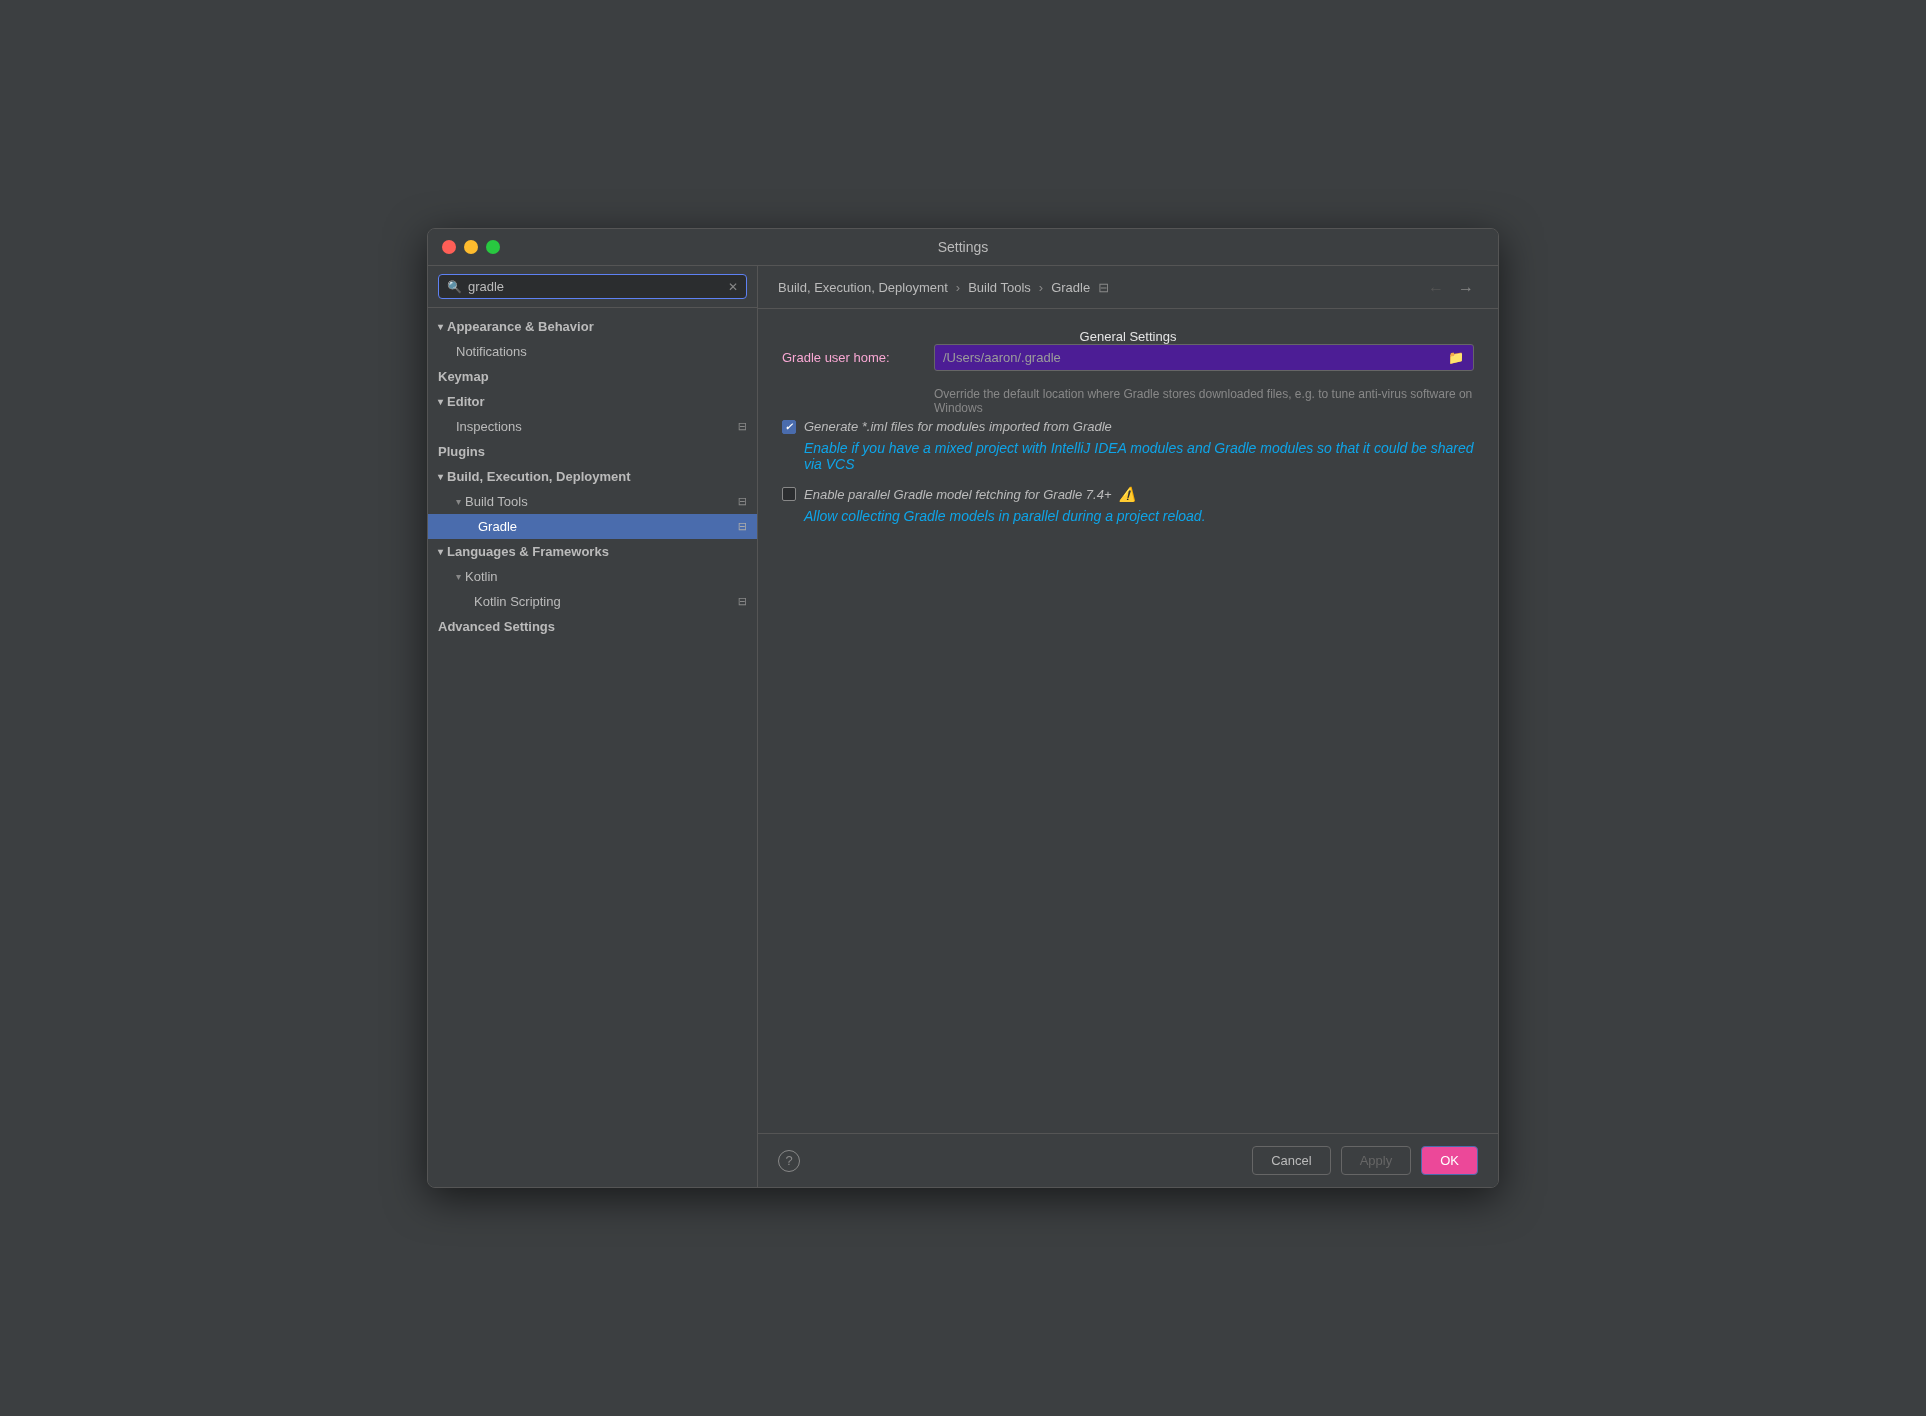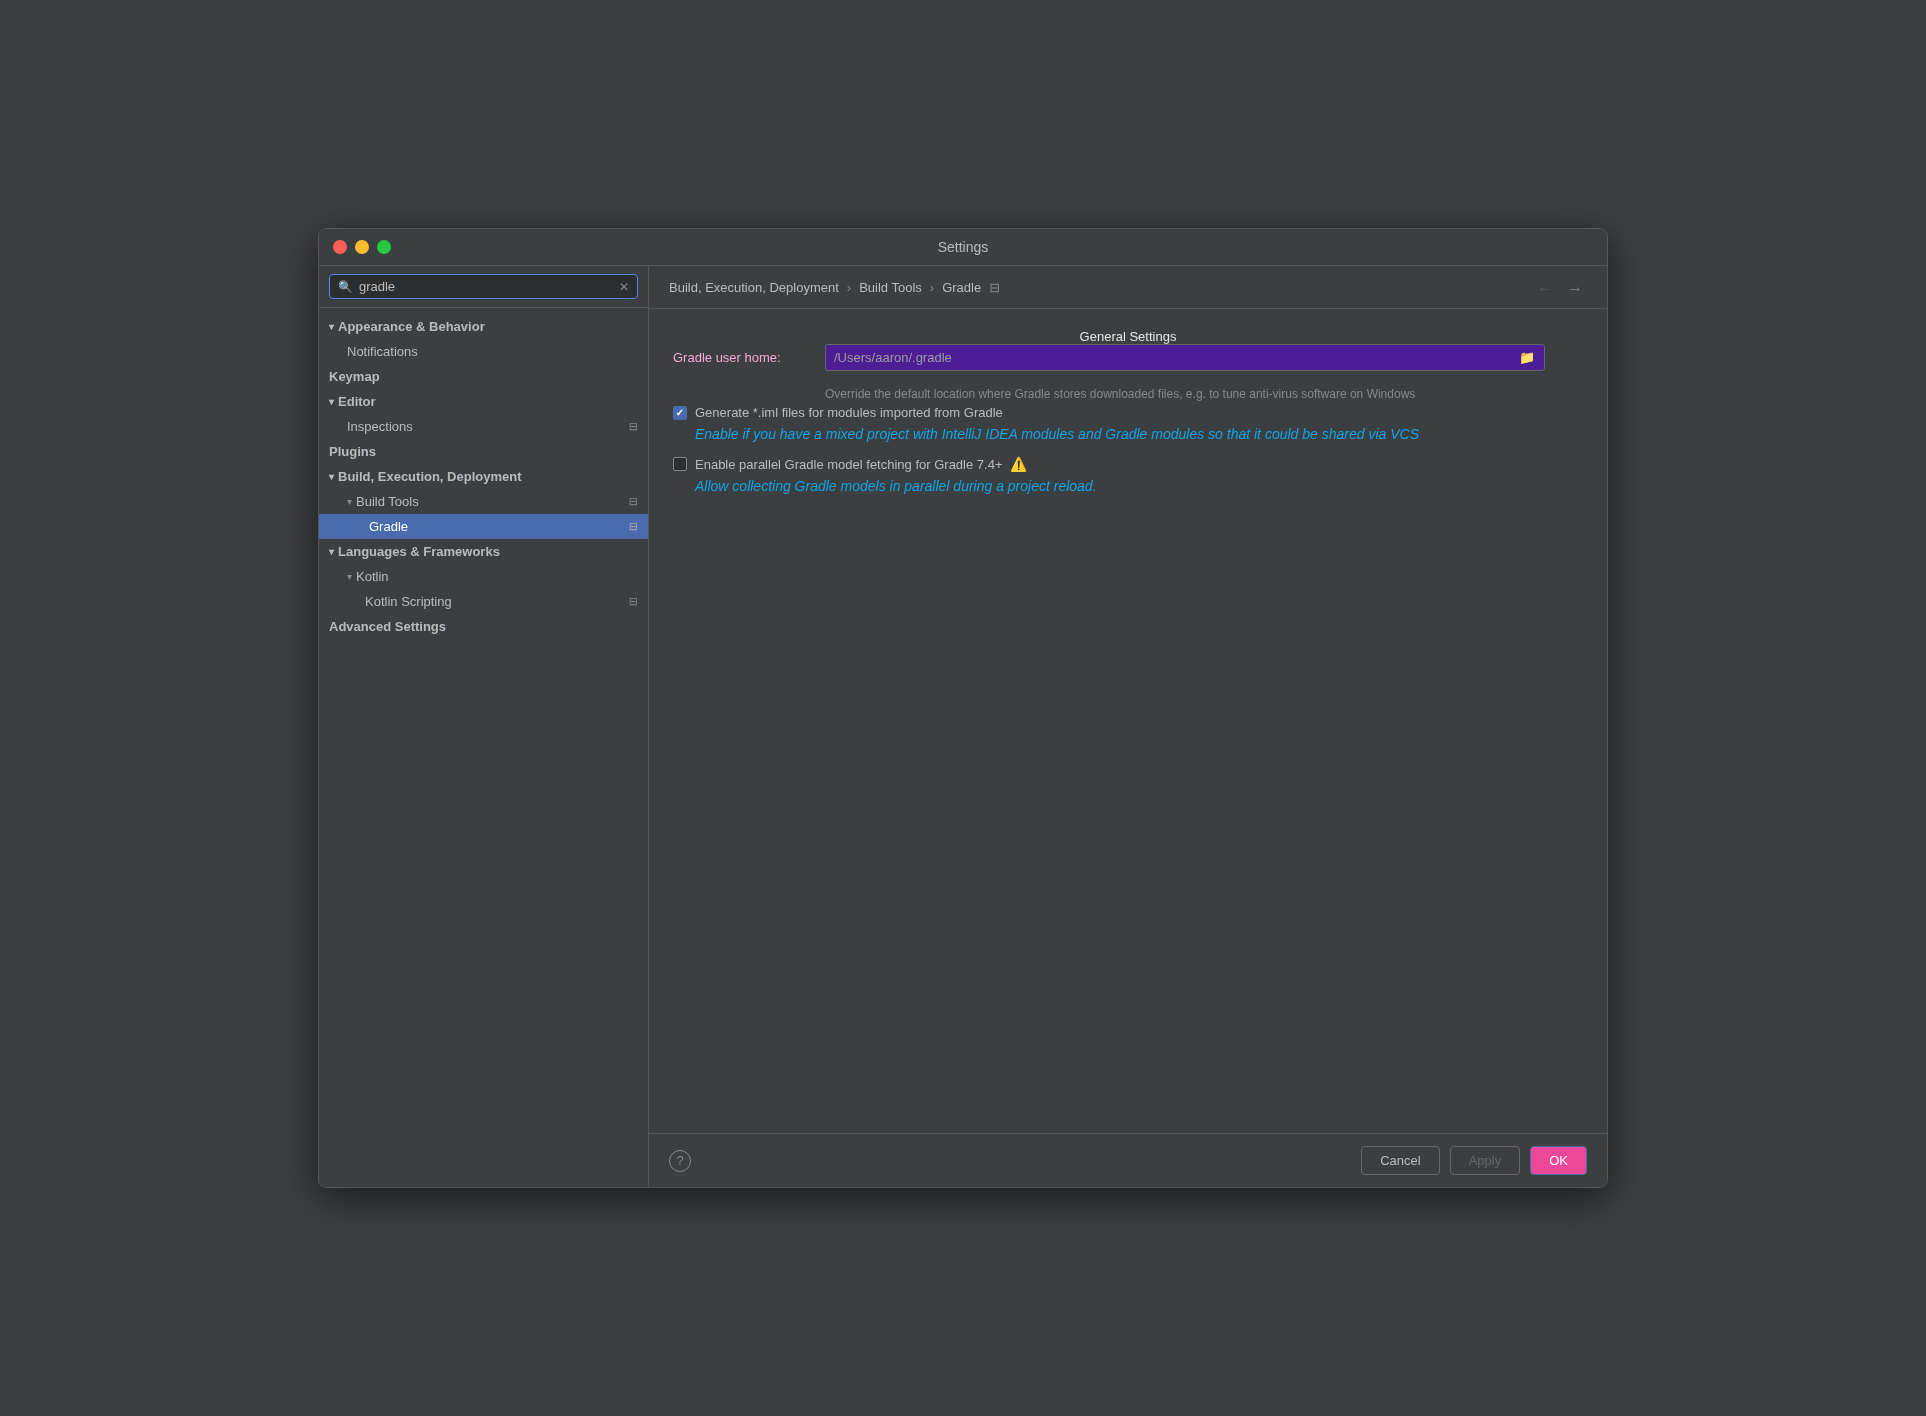--- a/index.html
+++ b/index.html
@@ -7,21 +7,21 @@
       font-family: -apple-system, BlinkMacSystemFont, "Segoe UI", sans-serif;
       background: #3c3f41;
       display: flex;
       justify-content: center;
       align-items: center;
       width: 1926px;
       height: 1416px;
       overflow: hidden;
     }
     .dialog {
-      width: 1290px;
+      width: 1072px;
       height: 960px;
       background: #3c3f41;
       border-radius: 8px;
       box-shadow: 0 10px 40px rgba(0,0,0,0.6);
       display: flex;
       flex-direction: column;
       overflow: hidden;
       border: 1px solid #555;
     }
     .title-bar {
@@ -240,20 +240,21 @@
       font-size: 12px;
       color: #888;
       margin-bottom: 4px;
       padding-left: 152px;
     }
     .checkbox-row {
       display: flex;
       align-items: flex-end;
       margin-bottom: 6px;
       gap: 8px;
+      font-style: italic;
     }
     .checkbox-wrapper {
       display: flex;
       align-items: center;
       gap: 8px;
     }
     .checkbox {
       width: 14px;
       height: 14px;
       border: 1px solid #888;

